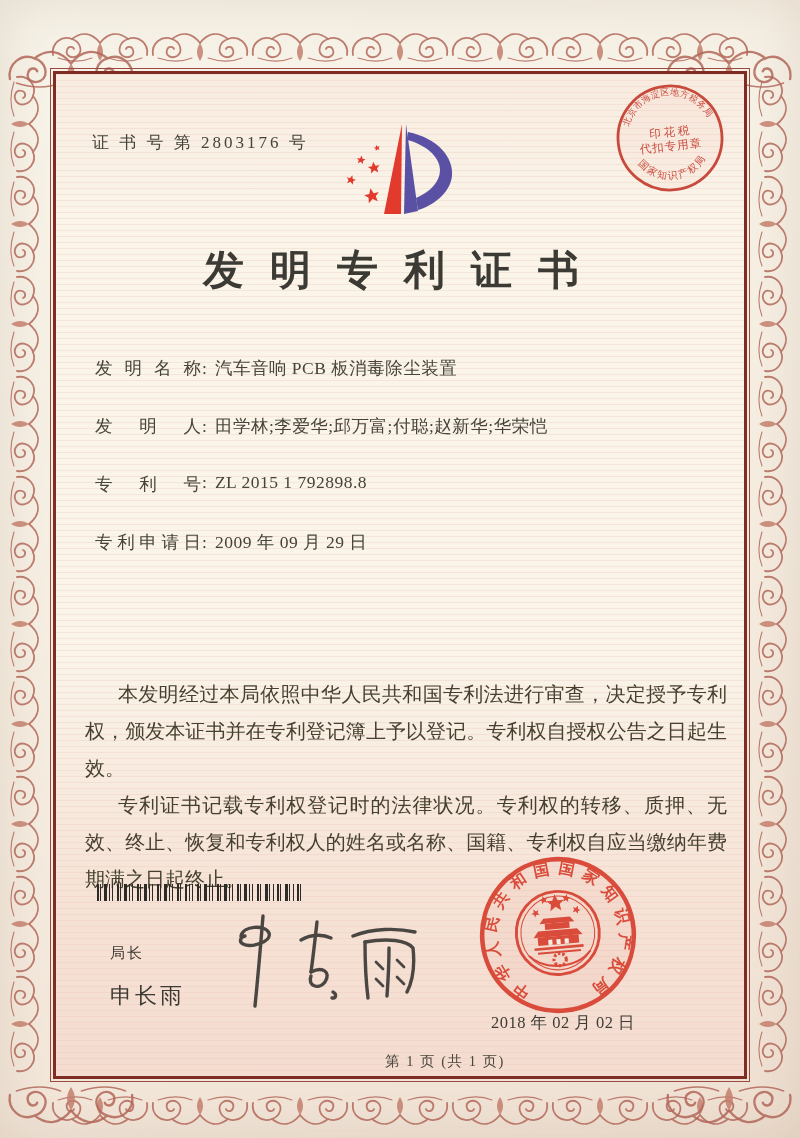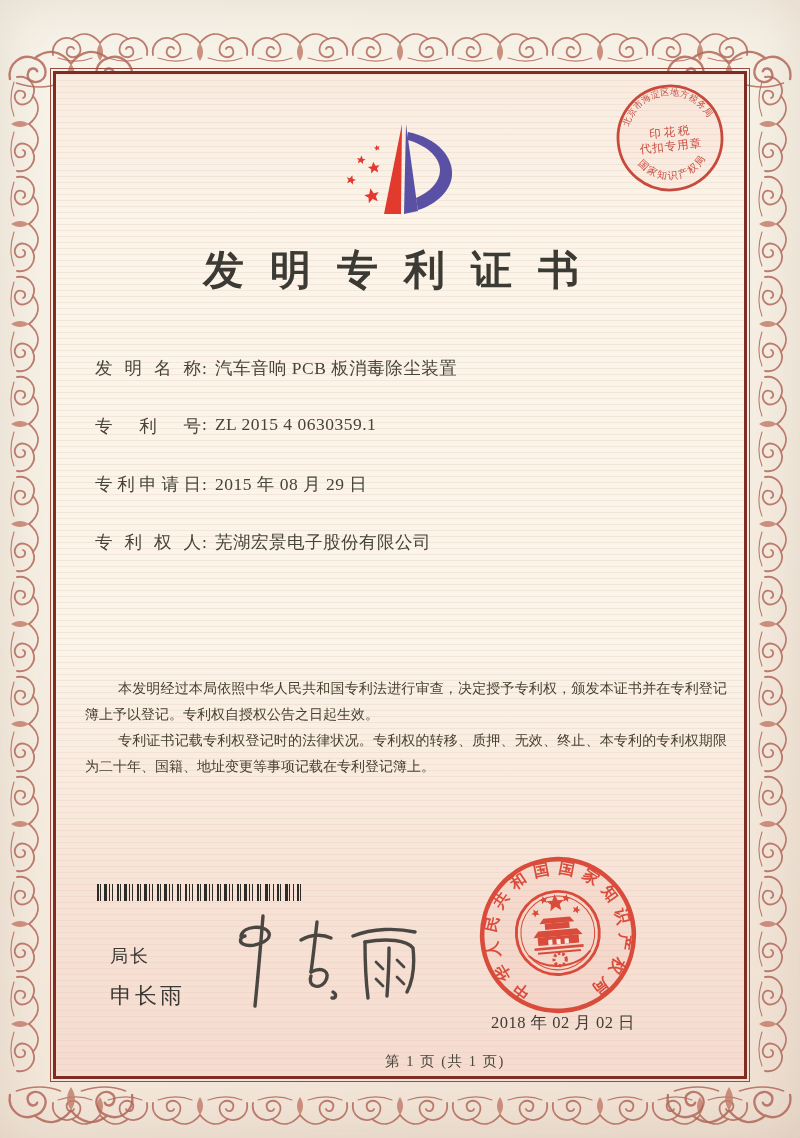--- a/index.html
+++ b/index.html
@@ -27,32 +27,32 @@
   .doc-title{
     position:absolute;left:0;top:243px;width:100%;text-align:center;
     font-size:41px;font-weight:700;color:#3b3a34;letter-spacing:26px;padding-left:8px;
   }
   .fields{position:absolute;left:95px;top:356px;right:70px;}
   .field-row{height:58px;font-size:17.5px;color:#46433a;white-space:nowrap;}
   .field-label{display:inline-block;width:106px;text-align:justify;text-align-last:justify;vertical-align:top;}
   .field-colon{display:inline-block;margin:0 8px 0 1px;}
   .field-value{letter-spacing:.5px;font-family:Liberation Serif, serif;}
   .body-text{position:absolute;left:85px;top:676px;width:642px;color:#46412f;}
-  .body-text p{margin:0;font-size:14px;line-height:1.85;text-indent:33px;text-align:justify;}
+  .body-text p{margin:0;font-size:20px;line-height:1.85;text-indent:33px;text-align:justify;}
   .barcode{
     position:absolute;left:97px;top:884px;width:206px;height:17px;
     background:
       repeating-linear-gradient(90deg,
         #2c2b27 0 2px,rgba(0,0,0,0) 2px 3.5px,
         #2c2b27 3.5px 4.5px,rgba(0,0,0,0) 4.5px 7.5px,
         #2c2b27 7.5px 10.5px,rgba(0,0,0,0) 10.5px 12px,
         #2c2b27 12px 13px,rgba(0,0,0,0) 13px 15.5px,
         #2c2b27 15.5px 16.5px,rgba(0,0,0,0) 16.5px 20px);
   }
-  .director-title{position:absolute;left:110px;top:944px;font-size:18px;color:#3b3933;letter-spacing:2px;}
+  .director-title{position:absolute;left:110px;top:944px;font-size:15px;color:#3b3933;letter-spacing:2px;}
   .director-name{position:absolute;left:110px;top:981px;font-size:22px;color:#3b3933;letter-spacing:3px;}
   .signature-svg{position:absolute;left:215px;top:906px;}
   .seal-svg{position:absolute;left:476px;top:853px;}
   .seal-date{position:absolute;left:478px;top:1012px;width:170px;text-align:center;font-size:16.5px;color:#3e3c35;letter-spacing:.5px;}
   .stamp-svg{position:absolute;left:610px;top:78px;}
   .logo-svg{position:absolute;left:330px;top:102px;}
   .page-footer{position:absolute;left:0;top:1052px;width:100%;text-align:center;font-size:14.5px;color:#4b473d;letter-spacing:1.5px;margin-left:45px;}
 </style>
 </head>
 <body>
@@ -99,20 +99,21 @@
     <use href="#flourish" transform="translate(6,44) scale(1.3)"></use>
     <use href="#flourish" transform="translate(664,44) scale(1.3)"></use>
     <use href="#flourish" transform="translate(6,1130) scale(1.3,-1.3)"></use>
     <use href="#flourish" transform="translate(664,1130) scale(1.3,-1.3)"></use>
   </svg>
 
   <div class="frame">
     <div class="frame-inner"></div>
   </div>
 
+  <div class="cert-no">证 书 号 第 2803176 号</div>
 
   <svg class="logo-svg" width="150" height="135" viewBox="0 0 150 135">
     <g fill="#e23b2e">
       <use href="#star" transform="translate(47,46) scale(0.32) rotate(-15)"></use>
       <use href="#star" transform="translate(31,58) scale(0.45) rotate(10)"></use>
       <use href="#star" transform="translate(44,66) scale(0.62) rotate(-8)"></use>
       <use href="#star" transform="translate(21,78) scale(0.5) rotate(15)"></use>
       <use href="#star" transform="translate(42,94) scale(0.78) rotate(-12)"></use>
       <polygon points="72,22 54,112 71,112"></polygon>
     </g>
@@ -138,33 +139,33 @@
     </g>
   </svg>
 
   <div class="doc-title">发明专利证书</div>
 
   <div class="fields">
     <div class="field-row">
       <span class="field-label">发明名称</span><span class="field-colon">:</span><span class="field-value">汽车音响 PCB 板消毒除尘装置</span>
     </div>
     <div class="field-row">
-      <span class="field-label">专利号</span><span class="field-colon">:</span><span class="field-value">ZL 2015 4 0630359.1</span>
-    </div>
-    <div class="field-row">
-      <span class="field-label">专利申请日</span><span class="field-colon">:</span><span class="field-value">2015 年 08 月 29 日</span>
-    </div>
-    <div class="field-row">
-      <span class="field-label">专利权人</span><span class="field-colon">:</span><span class="field-value">芜湖宏景电子股份有限公司</span>
+      <span class="field-label">发明人</span><span class="field-colon">:</span><span class="field-value">田学林;李爱华;邱万富;付聪;赵新华;华荣恺</span>
+    </div>
+    <div class="field-row">
+      <span class="field-label">专利号</span><span class="field-colon">:</span><span class="field-value">ZL 2015 1 792898.8</span>
+    </div>
+    <div class="field-row">
+      <span class="field-label">专利申请日</span><span class="field-colon">:</span><span class="field-value">2009 年 09 月 29 日</span>
     </div>
   </div>
 
   <div class="body-text">
     <p>本发明经过本局依照中华人民共和国专利法进行审查，决定授予专利权，颁发本证书并在专利登记簿上予以登记。专利权自授权公告之日起生效。</p>
-    <p>专利证书记载专利权登记时的法律状况。专利权的转移、质押、无效、终止、本专利的专利权期限为二十年、国籍、地址变更等事项记载在专利登记簿上。</p>
+    <p>专利证书记载专利权登记时的法律状况。专利权的转移、质押、无效、终止、恢复和专利权人的姓名或名称、国籍、专利权自应当缴纳年费期满之日起终止。</p>
   </div>
 
   <div class="barcode"></div>
 
   <div class="director-title">局长</div>
   <div class="director-name">申长雨</div>
 
   <svg class="signature-svg" width="215" height="110" viewBox="0 0 215 110">
     <g fill="none" stroke="#3c3b37" stroke-width="3.4" stroke-linecap="round" stroke-linejoin="round" opacity="0.92">
       <path d="M48,10 C46,35 43,70 40,100"></path>

